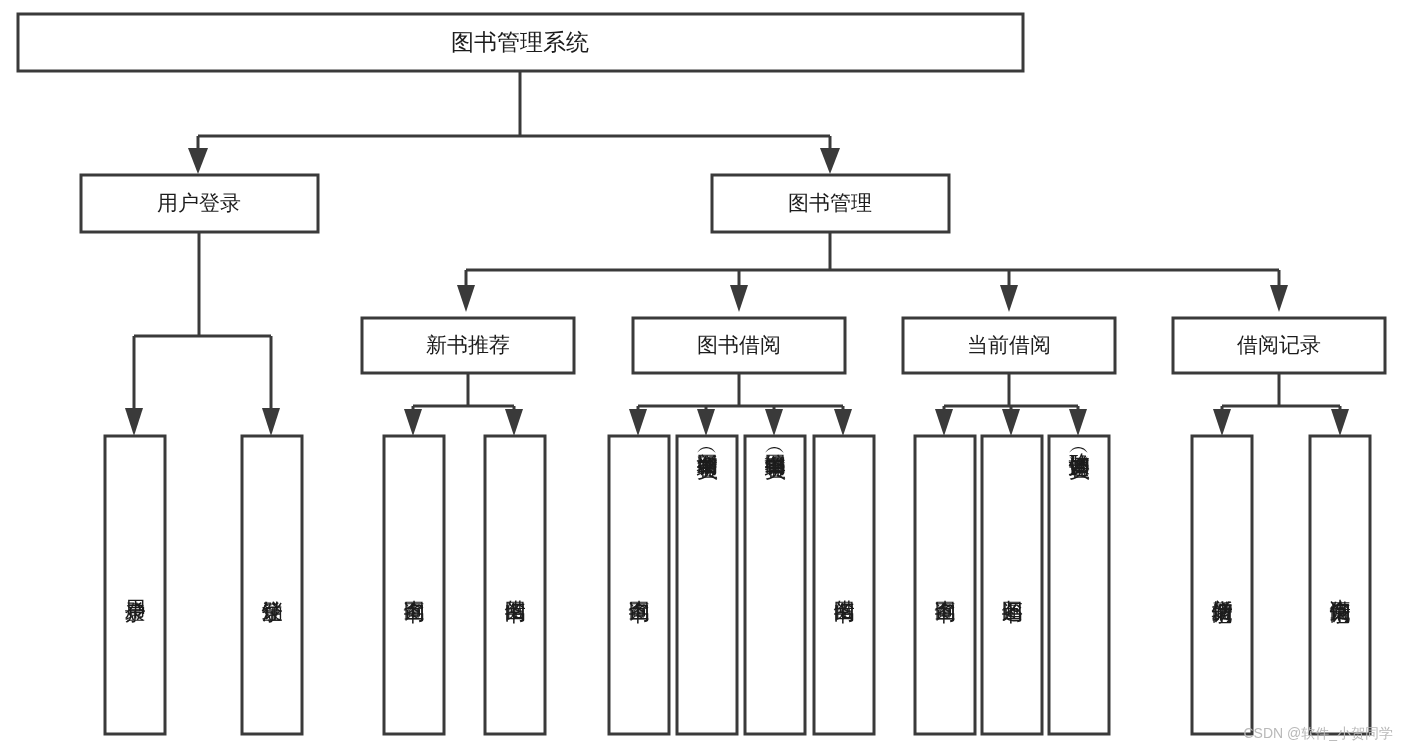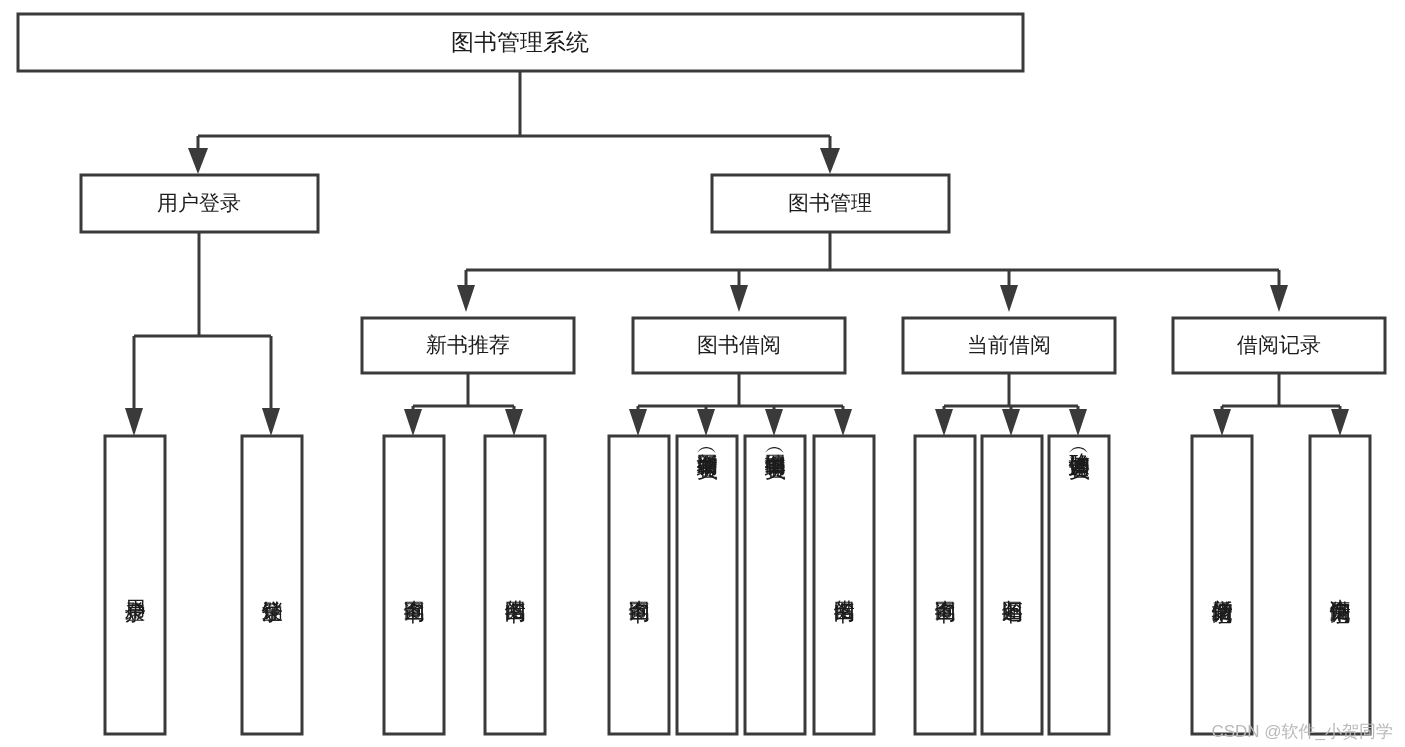--- a/index.html
+++ b/index.html
@@ -63,21 +63,21 @@
     line-height: 1.08;
     color: #1c1c1c;
     letter-spacing: 1px;
     white-space: nowrap;
   }
   .watermark {
     position: absolute;
     right: 12px;
     bottom: 4px;
     font-family: "Liberation Sans", "DejaVu Sans", sans-serif;
-    font-size: 17px;
+    font-size: 14px;
     color: #b9b9b9;
     white-space: nowrap;
     pointer-events: none;
   }
 </style>
 </head>
 <body>
 
 <svg id="diagram" viewBox="0 0 1405 747" xmlns="http://www.w3.org/2000/svg">
 

